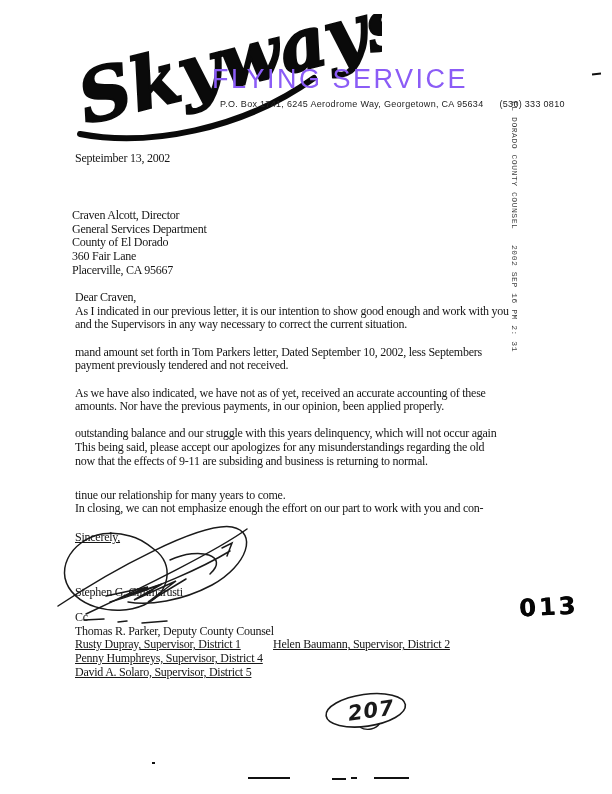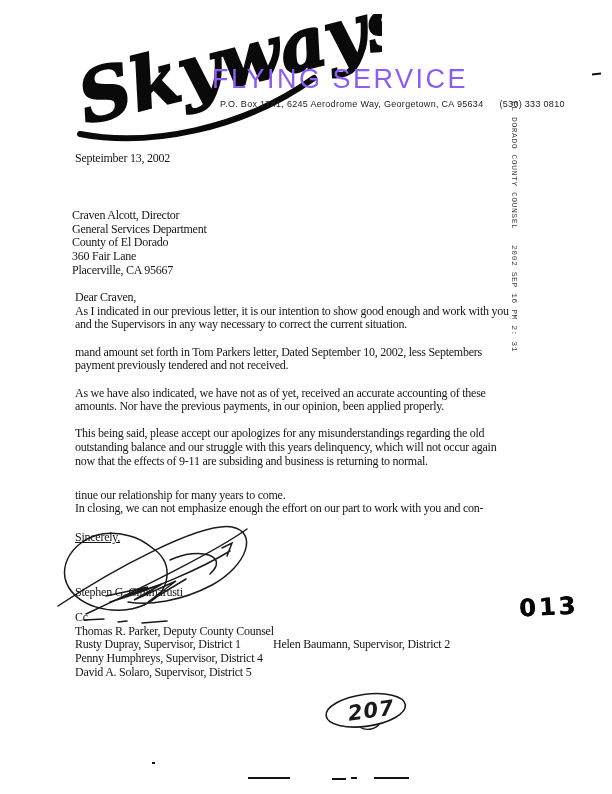--- a/index.html
+++ b/index.html
@@ -35,21 +35,21 @@
   
   .date-line { position:absolute; left:75px; top:152px; font-size:12px; }
   .recipient { position:absolute; left:72px; top:209px; }
   .letter-body { position:absolute; left:75px; top:291px; width:482px; }
   .line { white-space:nowrap; font-size:12px; letter-spacing:-0.25px; line-height:13.7px; }
   .para { margin-top:13.5px; }
   .para.p5 { margin-top:20px; }
   .closing { margin-top:15.5px;text-decoration:underline; }
   .sig-name { margin-top:41px; }
   .cc-label { margin-top:11px; }
-  .cc-row { display:flex; }
+  .cc-row { display:flex;text-decoration:underline; }
   .cc-row .cell-left { flex:0 0 198px; }
 
   
   .signature-svg { position:absolute; left:50px; top:516px; width:238px; height:110px; }
   .mark-013 {
     position:absolute; left:519px; top:593px;
     font-family:"DejaVu Sans", sans-serif; font-weight:900; font-size:24px;
     letter-spacing:3px; color:#050505; transform:rotate(-3deg);
     text-shadow:0.6px 0 0 #050505;
   }
@@ -104,22 +104,22 @@
       <div class="line">mand amount set forth in Tom Parkers letter, Dated September 10, 2002, less Septembers</div>
       <div class="line">payment previously tendered and not received.</div>
     </div>
 
     <div class="para">
       <div class="line">As we have also indicated, we have not as of yet, received an accurate accounting of these</div>
       <div class="line">amounts. Nor have the previous payments, in our opinion, been applied properly.</div>
     </div>
 
     <div class="para">
+      <div class="line">outstanding balance and our struggle with this years delinquency, which will not occur again</div>
       <div class="line">This being said, please accept our apologizes for any misunderstandings regarding the old</div>
-      <div class="line">outstanding balance and our struggle with this years delinquency, which will not occur again</div>
       <div class="line">now that the effects of 9-11 are subsiding and business is returning to normal.</div>
     </div>
 
     <div class="para p5">
       <div class="line">tinue our relationship for many years to come.</div>
       <div class="line">In closing, we can not emphasize enough the effort on our part to work with you and con-</div>
     </div>
 
     <div class="line closing">Sincerely,</div>
 

